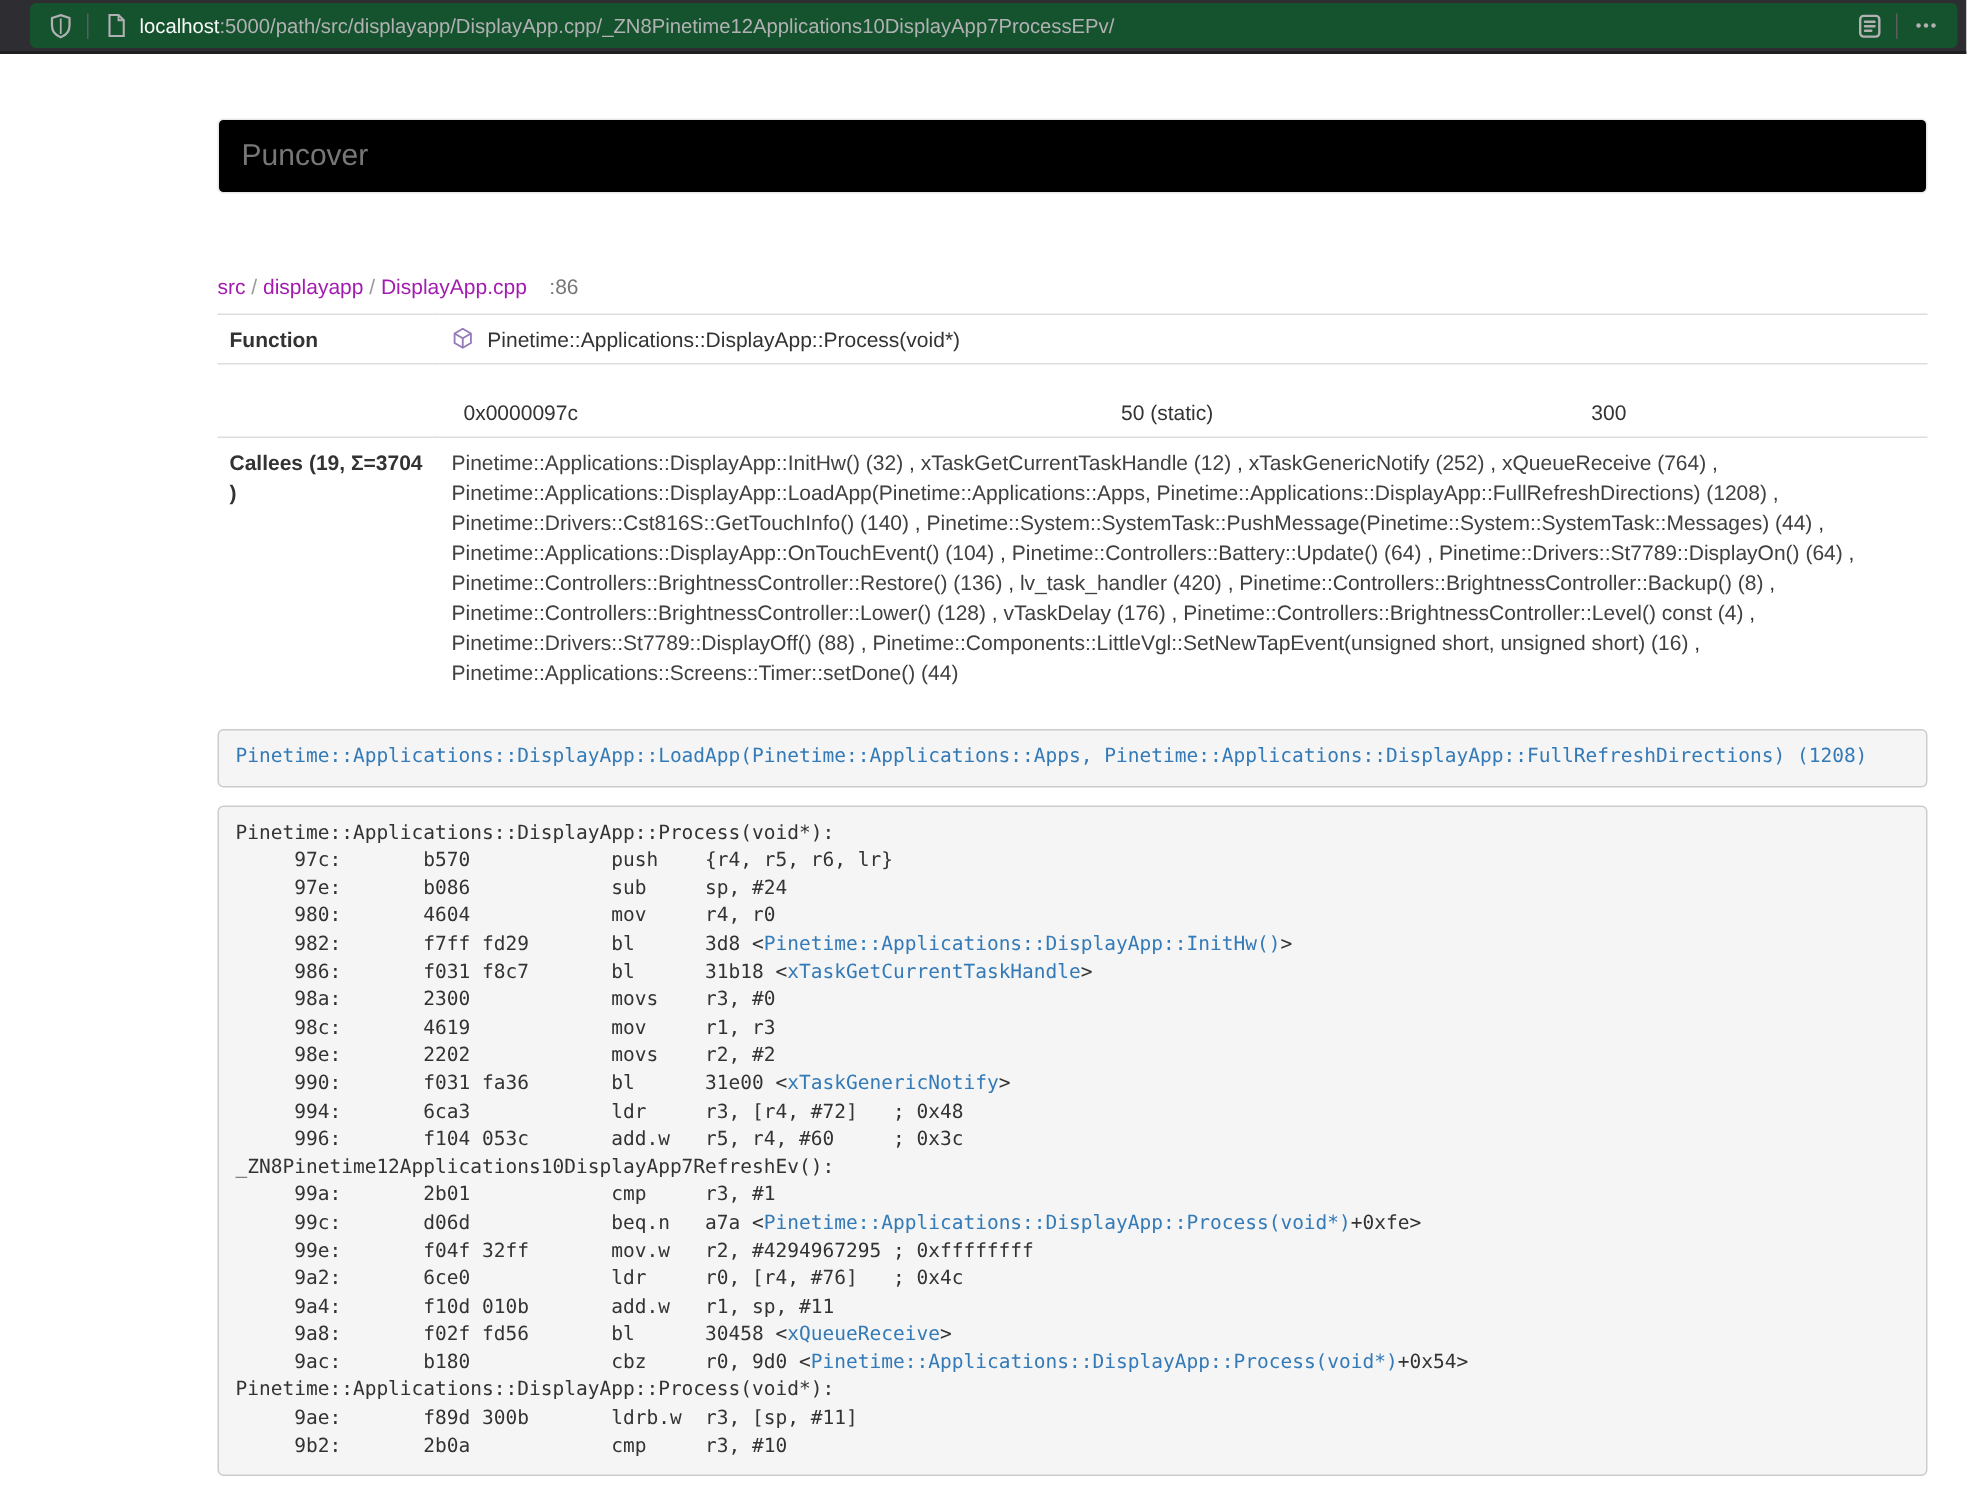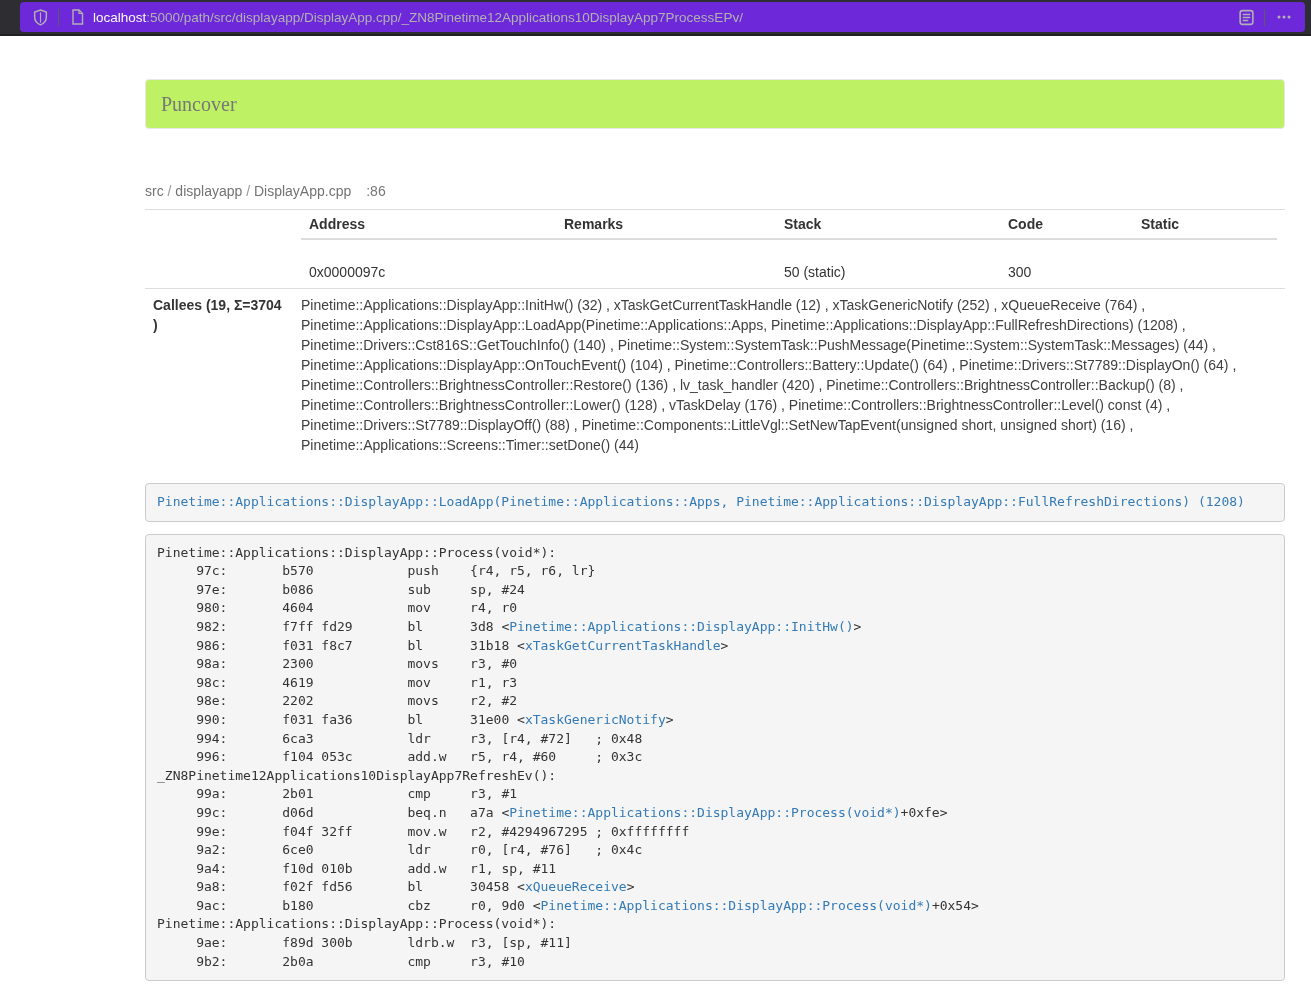--- a/index.html
+++ b/index.html
@@ -16,21 +16,21 @@
   .browser-bar {
     height: 36px; width: 100%;
     background: #2e2e32;
     border-bottom: 2px solid #202023;
     display: flex; align-items: center;
   }
   .url-field {
     flex: 1;
     margin: 0 6px 0 20px;
     height: 30px;
-    background: #6d28d9;
+    background: #14532d;
     border-radius: 4px;
     display: flex; align-items: center;
     padding: 0 8px;
   }
   .ico { display: inline-flex; align-items: center; justify-content: center; width: 24px; height: 24px; flex: 0 0 auto; }
   .vdiv { width: 1px; height: 17px; background: #5c5c61; margin: 0 6px; flex: 0 0 auto; }
   .url-text {
     flex: 1;
     font-size: 13.5px;
     white-space: nowrap; overflow: hidden;
@@ -38,36 +38,35 @@
     margin-left: 4px;
   }
   .url-text .host { color: #f9f9fa; }
   .menu-btn { background: none; border: none; padding: 0; display: inline-flex; width: 26px; height: 24px; align-items: center; justify-content: center; }
 
   
   .container { width: 1140px; margin: 43px 0 0 145px; }
 
   .navbar {
     height: 50px;
-    background: #bef264;
+    background: #000000;
     border: 1px solid #e7e7e7;
     border-radius: 4px;
-    font-family: Liberation Serif, serif;
   }
   .brand {
     display: inline-block;
     padding: 0 15px;
     line-height: 48px;
     font-size: 20px;
     color: #777;
     text-decoration: none;
   }
 
   .breadcrumb { margin: 52px 0 8px 0; font-size: 14px; line-height: 20px; }
-  .breadcrumb a { color: #737373; text-decoration: none; }
+  .breadcrumb a { color: #a21caf; text-decoration: none; }
   .breadcrumb .sep { color: #999; }
   .breadcrumb .suffix { color: #777; padding-left: 15px; }
 
   a { color: #404040; text-decoration: none; }
 
   table.outer { width: 100%; border-collapse: collapse; font-size: 14px; margin-top: 0; }
   table.outer > tbody > tr > th,
   table.outer > tbody > tr > td {
     border-top: 1px solid #ddd;
     padding: 6px 8px;
@@ -158,31 +157,35 @@
     <a href="#">src</a>
     <span class="sep">/</span>
     <a href="#">displayapp</a>
     <span class="sep">/</span>
     <a href="#">DisplayApp.cpp</a><span class="suffix">:86</span>
   </div>
 
   <table class="outer">
     <tbody>
       <tr>
+        <th>Function</th>
+        <td>
+          <span class="cube">
+            <svg width="15" height="15" viewBox="0 0 16 16">
+                <path d="M8 1.2 L13.8 4.6 V11.4 L8 14.8 L2.2 11.4 V4.6 Z" fill="none" stroke="#9579b8" stroke-width="1.3"></path>
+                <path d="M2.2 4.6 L8 8 L13.8 4.6 M8 8 V14.8" fill="none" stroke="#9579b8" stroke-width="1.3"></path>
+              </svg>
+          </span><span class="fn-name">Pinetime::Applications::DisplayApp::Process(void*)</span>
+        </td>
+      </tr>
+      <tr>
         <th></th>
         <td class="nopad">
           <table class="inner">
             <tbody>
-              <tr>
-                <th class="c1">Address</th>
-                <th class="c2">Remarks</th>
-                <th class="c3">Stack</th>
-                <th class="c4">Code</th>
-                <th>Static</th>
-              </tr>
               <tr>
                 <td>0x0000097c</td>
                 <td></td>
                 <td>50 (static)</td>
                 <td>300</td>
                 <td></td>
               </tr>
             </tbody>
           </table>
         </td>

